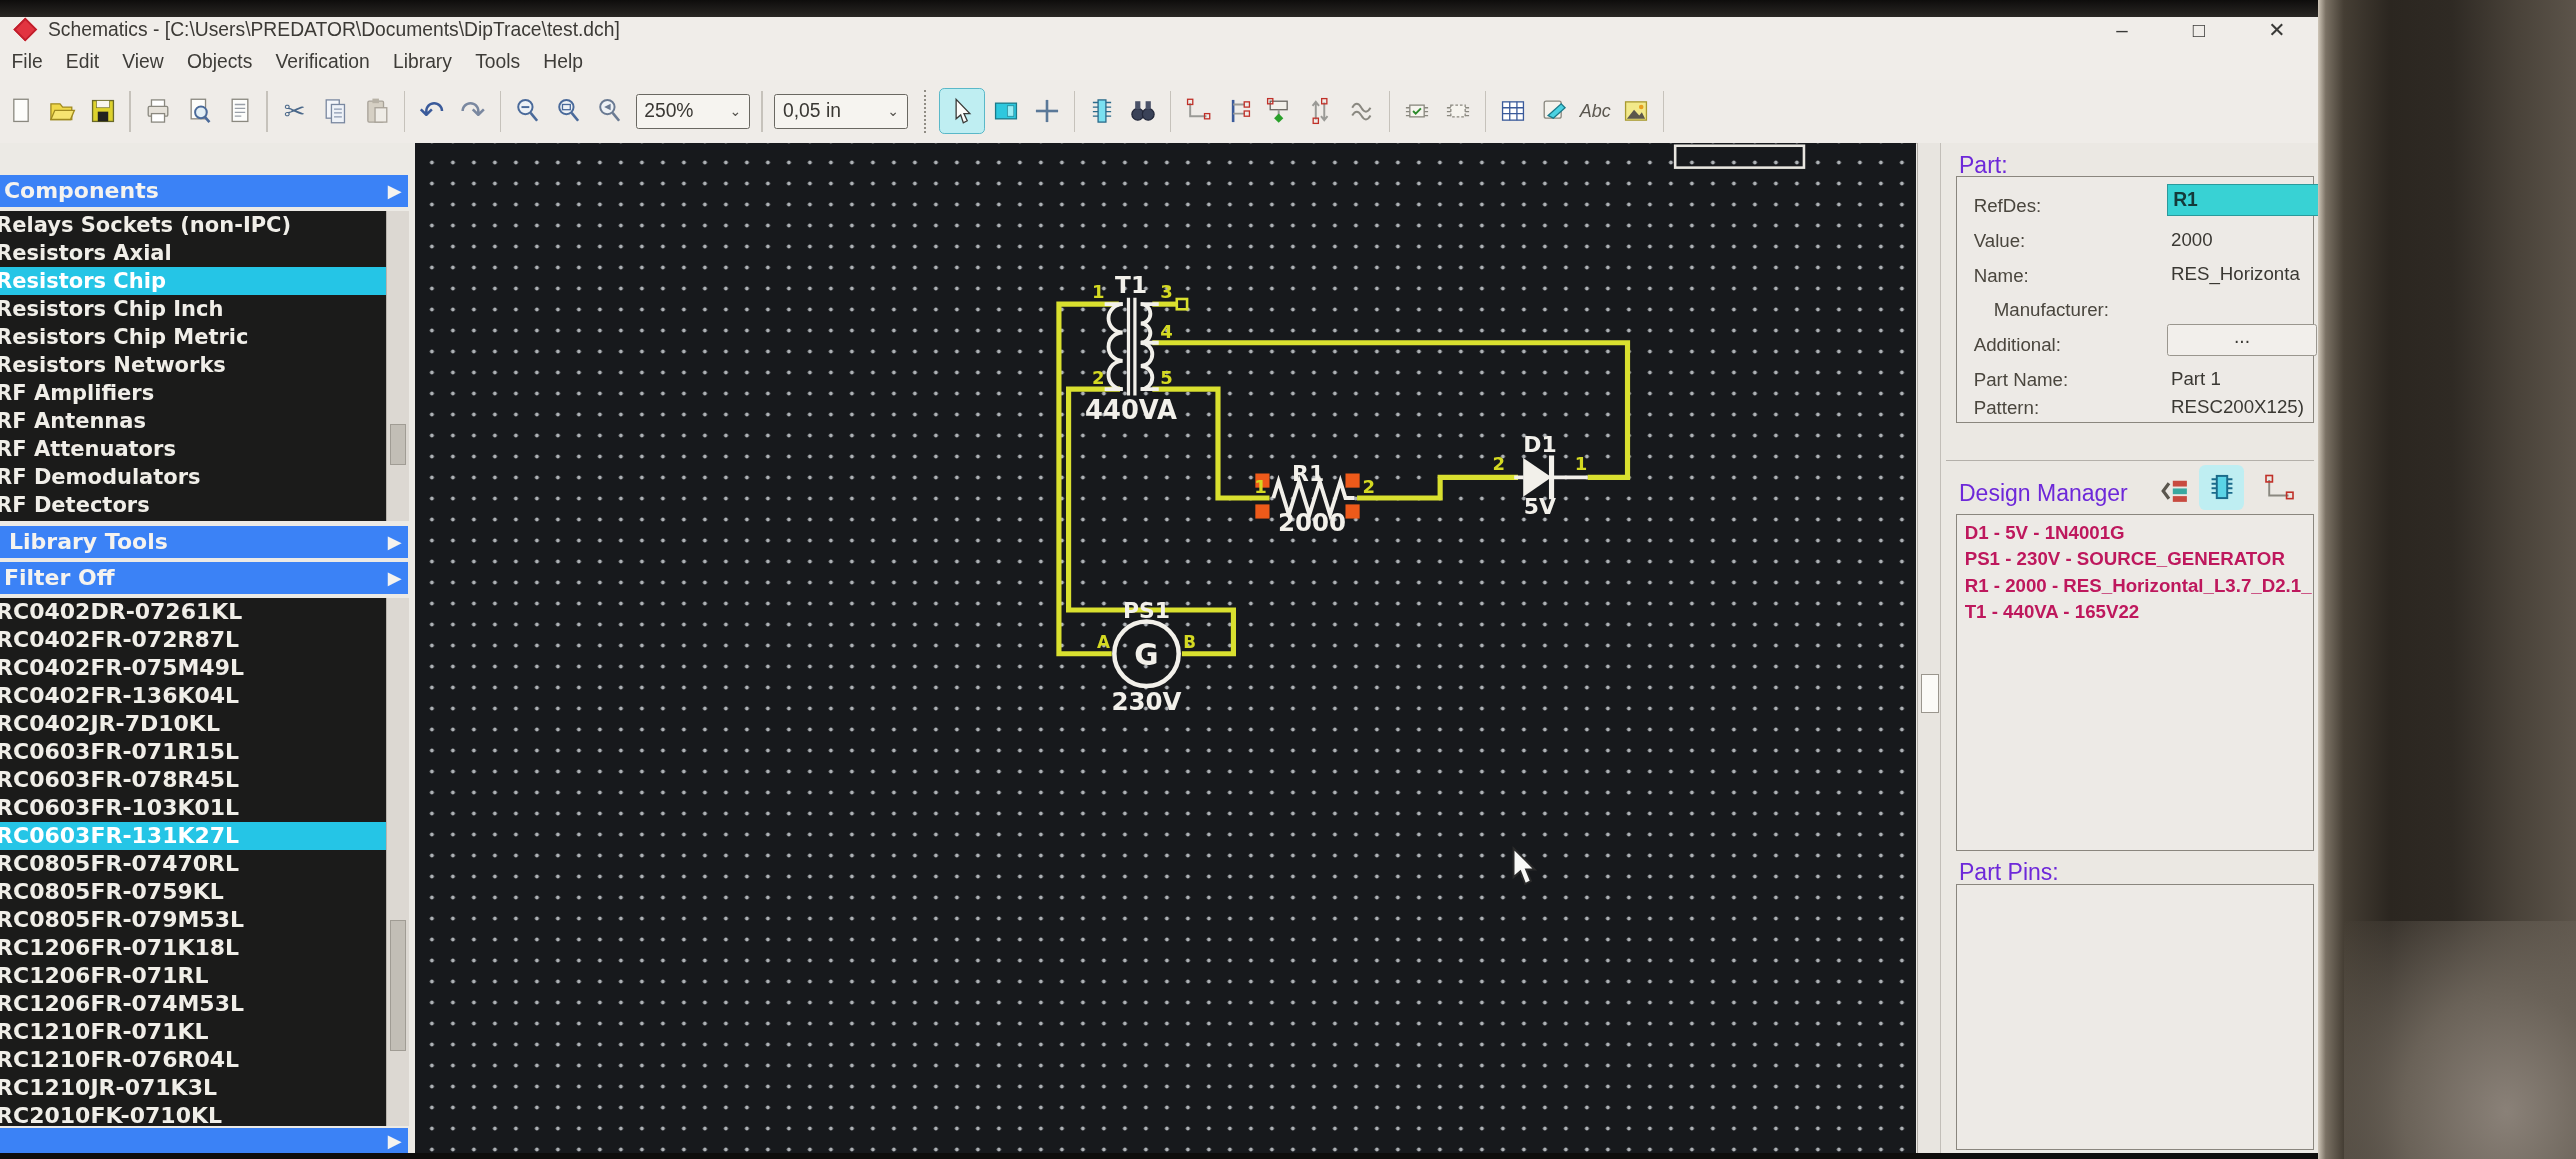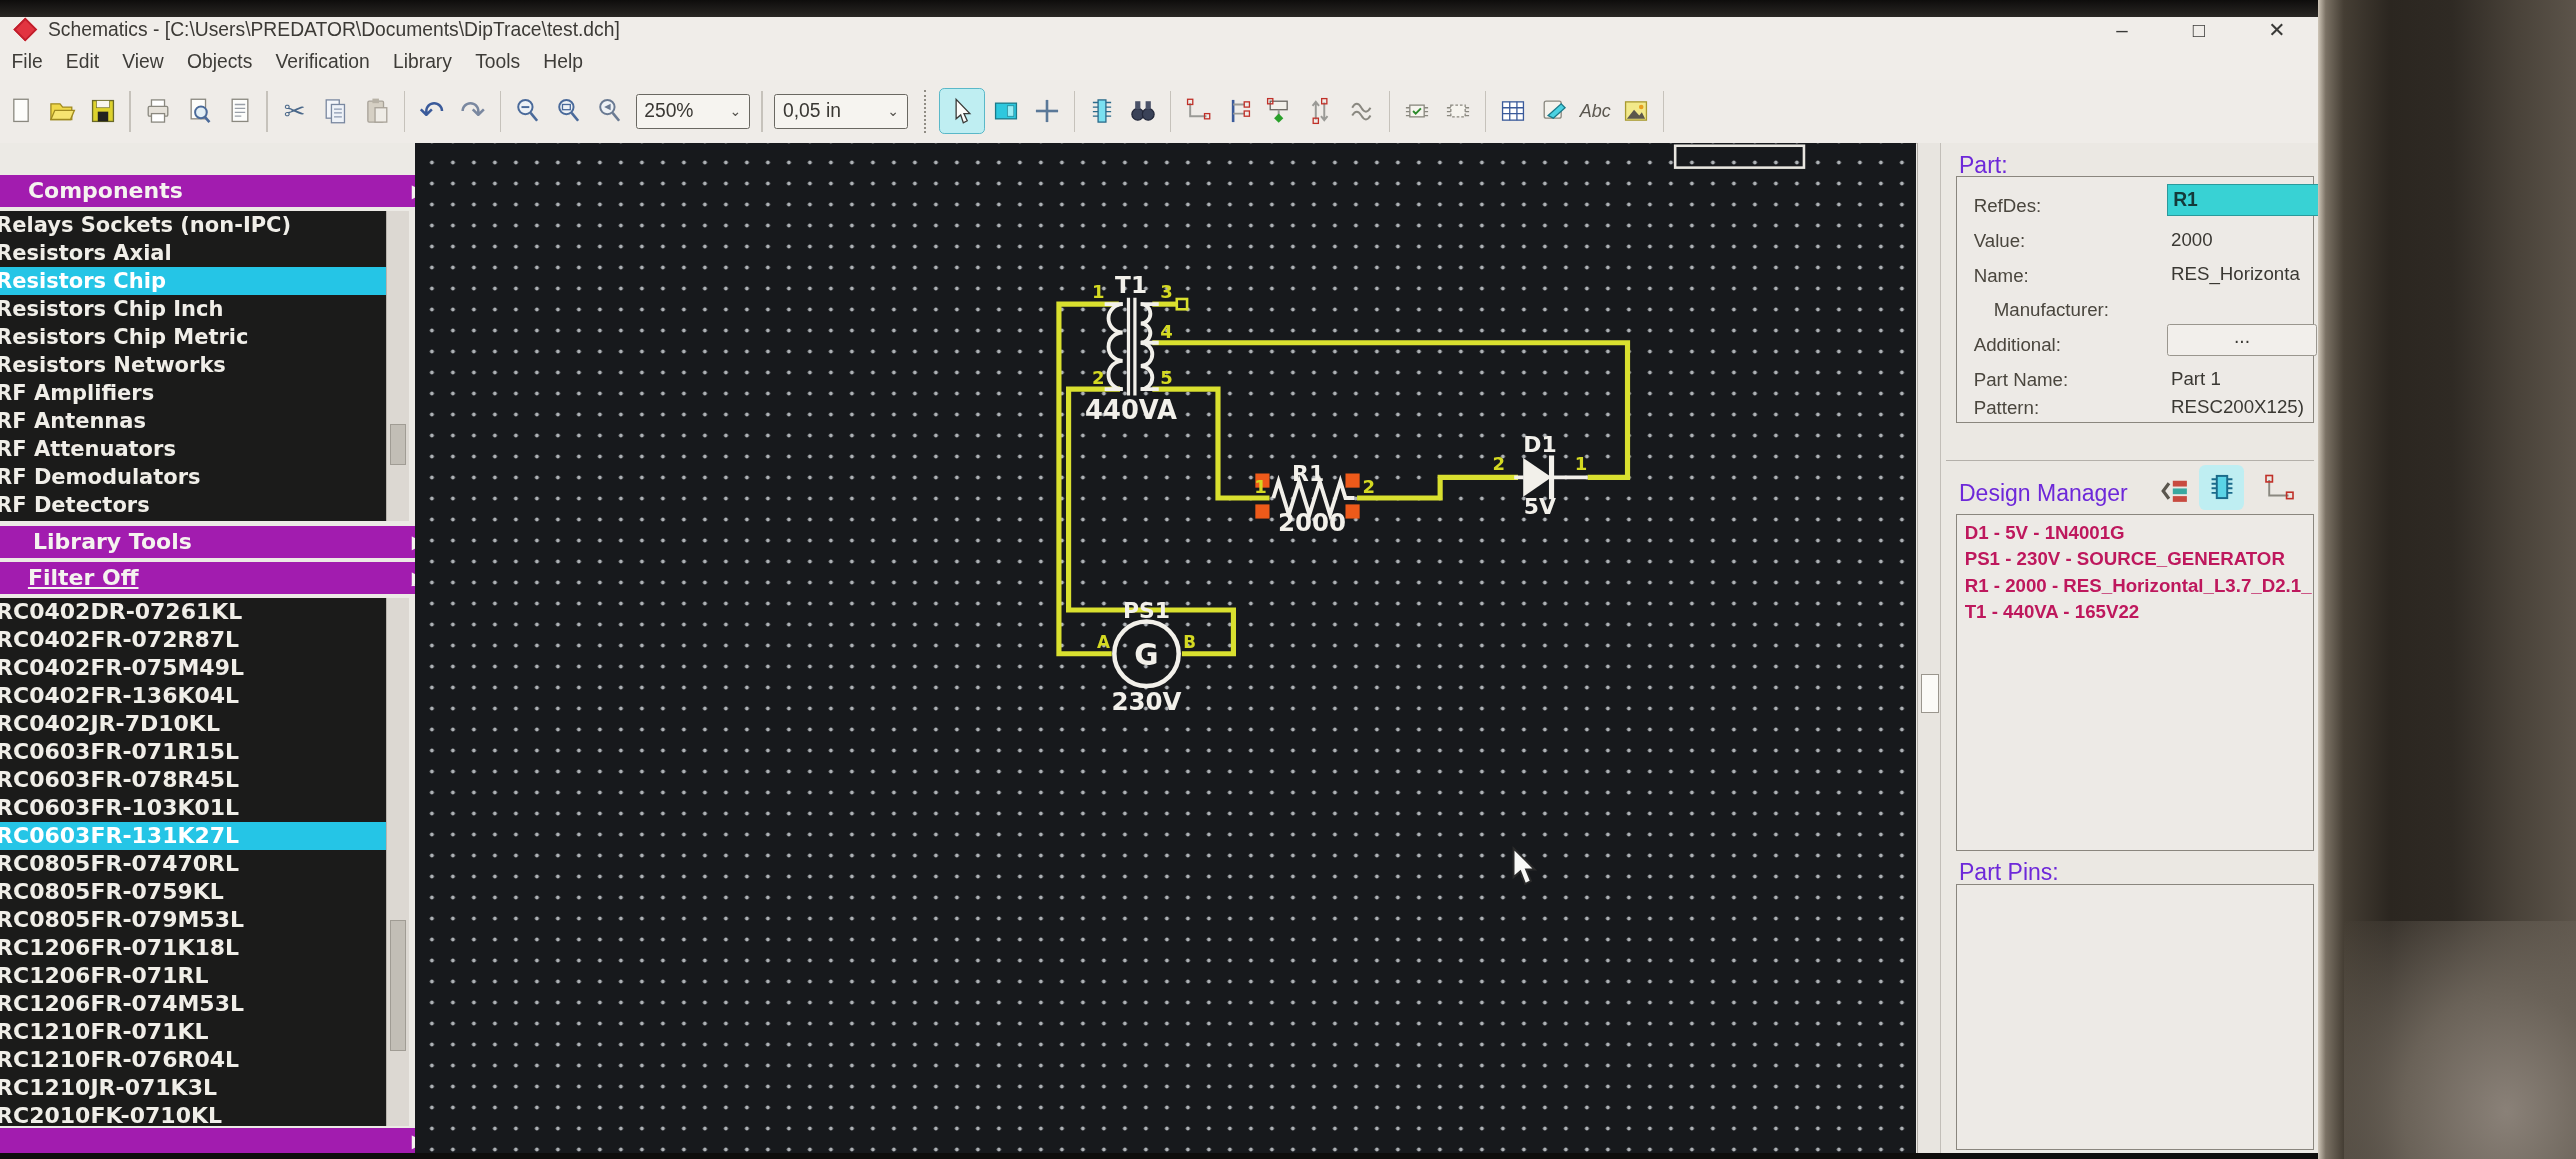--- a/index.html
+++ b/index.html
@@ -33,22 +33,22 @@
   .tb-select{height:33px;border:1.3px solid #6a6862;background:#f6f4f0;border-radius:2.6px;
              display:flex;align-items:center;font-size:19.3px;color:#3a3834;padding:0 7.7px;flex:none;}
   .tb-select .caret{margin-left:auto;font-size:14px;color:#55534e;padding-left:11.6px;}
   .tbi.selected{background:#bfeef2;border:1.3px solid #5ab8c8;border-radius:5.2px;height:44px;width:44px;}
   .glyph{font-size:26px;color:#4a688a;}
   
   #left-panel{left:0;top:126px;width:415px;height:1010px;background:#eceae5;}
   #lp-header{left:0;top:0;width:415px;height:30px;font-size:20.6px;color:#3a3733;padding-top:3.9px;}
   #lp-header span.t{margin-left:5.2px;}
   .lp-collapse{position:absolute;right:11.6px;top:5.2px;font-size:16.7px;color:#2a2a28;}
-  .lp-bar{position:absolute;left:0;width:408px;height:32px;background:#a21caf;color:#f5f3ef;
-          font-family:"DejaVu Sans",sans-serif;font-weight:bold;font-size:22px;display:flex;align-items:center;padding-left:24px;}
+  .lp-bar{position:absolute;left:0;width:408px;height:32px;background:#3b82f6;color:#f5f3ef;
+          font-family:"DejaVu Sans",sans-serif;font-weight:bold;font-size:22px;display:flex;align-items:center;}
   .lp-bar .arrow{margin-left:auto;margin-right:6.4px;color:#f5f3ef;font-size:18px;}
   .lp-list{position:absolute;left:0;width:386px;background:#1b1b1a;overflow:hidden;}
   .lp-row{height:28px;line-height:28px;color:#f0eee8;font-family:"DejaVu Sans",sans-serif;
           font-weight:bold;font-size:21px;white-space:nowrap;margin-left:-3.9px;}
   .lp-row.selected{background:#25c5e6;color:#ffffff;}
   .lp-scroll{position:absolute;left:386px;width:22px;background:#dcd8d2;border-left:0.6px solid #b8b4ae;}
   .lp-thumb{position:absolute;left:3.2px;width:14px;background:#c2beb6;border:0.6px solid #a09c94;}
   
   #canvas{left:415px;top:126px;width:1501px;height:1010px;background-color:#17191c;
     background-image:radial-gradient(circle,#aeb2b6 0 1.7px,rgba(0,0,0,0) 2.3px);
@@ -324,21 +324,21 @@
           <div class="lp-row">RF Demodulators</div>
           <div class="lp-row">RF Detectors</div>
         </div>
       <div class="lp-scroll" style="top:68px;height:310px;">
         <div class="lp-thumb" style="top:213px;height:39px;"></div>
       </div>
       <div class="lp-bar" style="top:383px;">
         <span style="margin-left:9px;">Library Tools</span>
         <span class="arrow">▶</span>
       </div>
-      <div class="lp-bar" style="top:419px;text-decoration:underline;">
+      <div class="lp-bar" style="top:419px;">
         <span style="margin-left:3.9px;">Filter Off</span>
         <span class="arrow">▶</span>
       </div>
       <div class="lp-list" style="top:455px;height:528px;" id="part-list">
 
       <div class="lp-row" style="height:28px;line-height:28px;font-size:22px;">RC0402DR-07261KL</div>
           <div class="lp-row" style="height:28px;line-height:28px;font-size:22px;">RC0402FR-072R87L</div>
           <div class="lp-row" style="height:28px;line-height:28px;font-size:22px;">RC0402FR-075M49L</div>
           <div class="lp-row" style="height:28px;line-height:28px;font-size:22px;">RC0402FR-136K04L</div>
           <div class="lp-row" style="height:28px;line-height:28px;font-size:22px;">RC0402JR-7D10KL</div>

